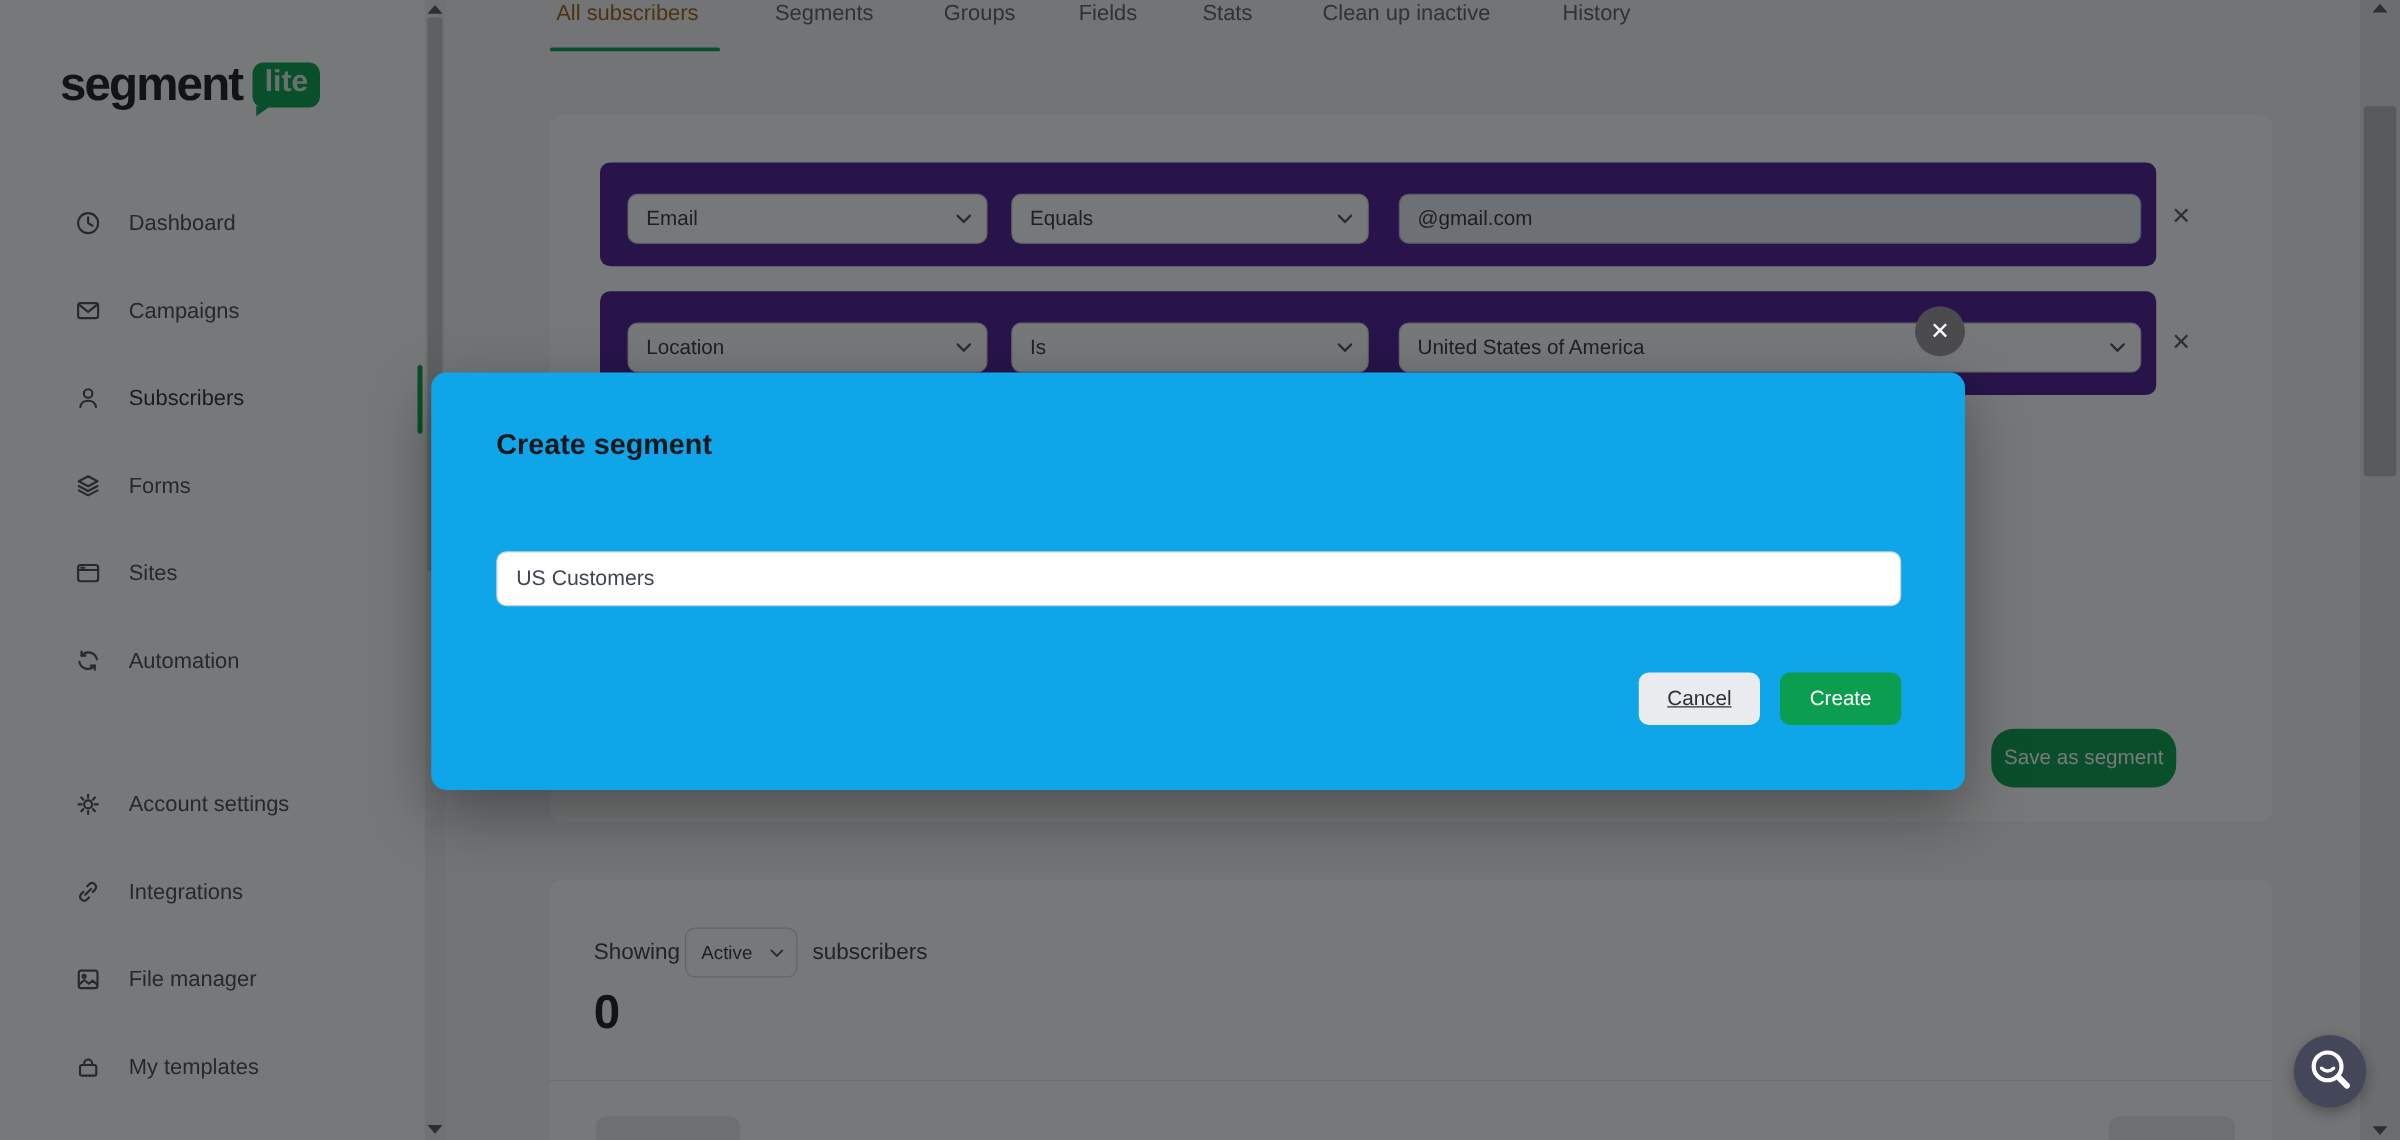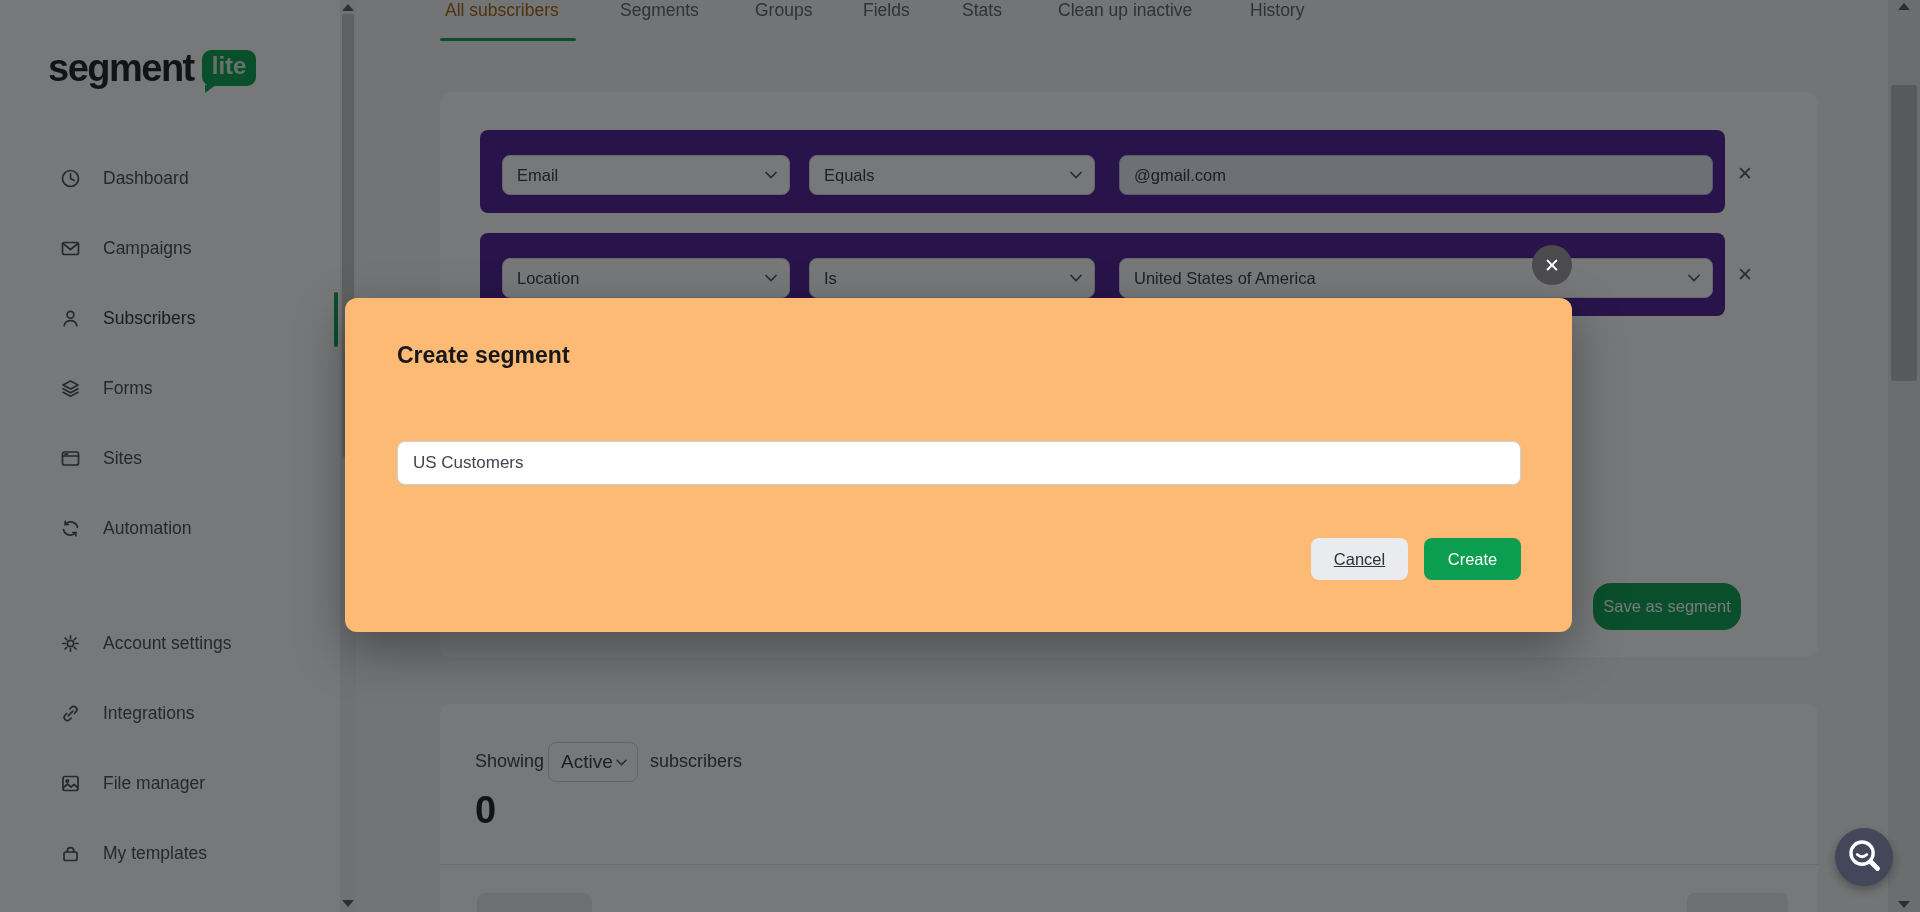--- a/index.html
+++ b/index.html
@@ -42,29 +42,29 @@
   .filter-row { position:absolute; left:40px; width:1245px; height:83px; background:#4c1d95; border-radius:8px; }
   .fselect { position:absolute; top:25px; height:40px; background:#fff; border:1px solid #d7dade; border-radius:8px; display:flex; align-items:center; padding:0 14px; font-size:16.5px; color:#33383e; cursor:pointer; }
   .fselect .chev { position:absolute; right:12px; }
   .fvalue-input { position:absolute; left:639px; top:25px; width:594px; height:40px; background:#e9eef9; border:1px solid #adbfe3; border-radius:8px; padding:0 14px; font-size:16.5px; color:#2f3540; font-family:"Liberation Sans", sans-serif; outline:none; }
   .remove-btn { position:absolute; left:1292px; width:26px; height:26px; display:flex; align-items:center; justify-content:center; font-size:19px; color:#565c64; cursor:pointer; background:none; border:none; }
   .save-btn { position:absolute; left:1153px; top:491px; width:148px; height:47px; background:#09a351; border:none; border-radius:18px; color:#ffffff; font-size:16.5px; font-family:"Liberation Sans", sans-serif; cursor:pointer; }
 
   .showing-label, .subscribers-label { position:absolute; top:47px; font-size:18px; color:#3b4046; }
   .showing-label { left:35px; }
   .subscribers-label { left:210px; }
-  .status-select { position:absolute; left:108px; top:38px; width:90px; height:40px; background:#fff; border:1px solid #cfd3d8; border-radius:8px; display:flex; align-items:center; padding:0 12px; font-size:19px; color:#33383e; cursor:pointer; }
+  .status-select { position:absolute; left:108px; top:38px; width:90px; height:40px; background:#fff; border:1px solid #cfd3d8; border-radius:8px; display:flex; align-items:center; padding:0 12px; font-size:15px; color:#33383e; cursor:pointer; }
   .status-select .chev { position:absolute; right:10px; }
   .count { position:absolute; left:35px; top:85px; font-size:38px; font-weight:700; color:#17191d; }
   .divider { position:absolute; left:0; top:160px; width:1378px; height:1px; background:#e6e8ea; }
   .stub-btn { position:absolute; top:189px; height:40px; background:#e9ebee; border:none; border-radius:8px; cursor:pointer; }
 
   
   .backdrop { position:absolute; left:0; top:0; width:1920px; height:912px; background:rgba(13,14,16,0.56); z-index:50; }
-  .modal { position:absolute; left:345px; top:298px; width:1227px; height:334px; background:#fdba74; border-radius:12px; box-shadow:0 18px 50px rgba(0,0,0,0.35); z-index:60; }
+  .modal { position:absolute; left:345px; top:298px; width:1227px; height:334px; background:#0ea5e9; border-radius:12px; box-shadow:0 18px 50px rgba(0,0,0,0.35); z-index:60; }
   .modal-title { position:absolute; left:52px; top:44px; font-size:23px; font-weight:700; color:#15181c; }
   .segment-input { position:absolute; left:52px; top:143px; width:1124px; height:44px; border:1px solid #ccd1d8; border-radius:8px; padding:0 15px; font-size:17px; color:#3f4650; font-family:"Liberation Sans", sans-serif; outline:none; }
   .btn { position:absolute; top:240px; height:42px; border:none; border-radius:8px; font-size:16.5px; font-family:"Liberation Sans", sans-serif; cursor:pointer; }
   .btn-cancel { left:966px; width:97px; background:#e9ebee; color:#2c3137;text-decoration:underline; }
   .btn-create { left:1079px; width:97px; background:#0b9e50; color:#ffffff; }
   .modal-close { position:absolute; left:1532px; top:245px; width:40px; height:40px; border-radius:50%; background:#4b4b4e; border:none; color:#ffffff; font-size:19px; display:flex; align-items:center; justify-content:center; cursor:pointer; z-index:65; }
 
   
   .help-btn { position:absolute; left:1835px; top:828px; width:58px; height:58px; border-radius:50%; background:#44465a; border:none; cursor:pointer; z-index:70; box-shadow:0 4px 10px rgba(0,0,0,0.3); }
 </style>

